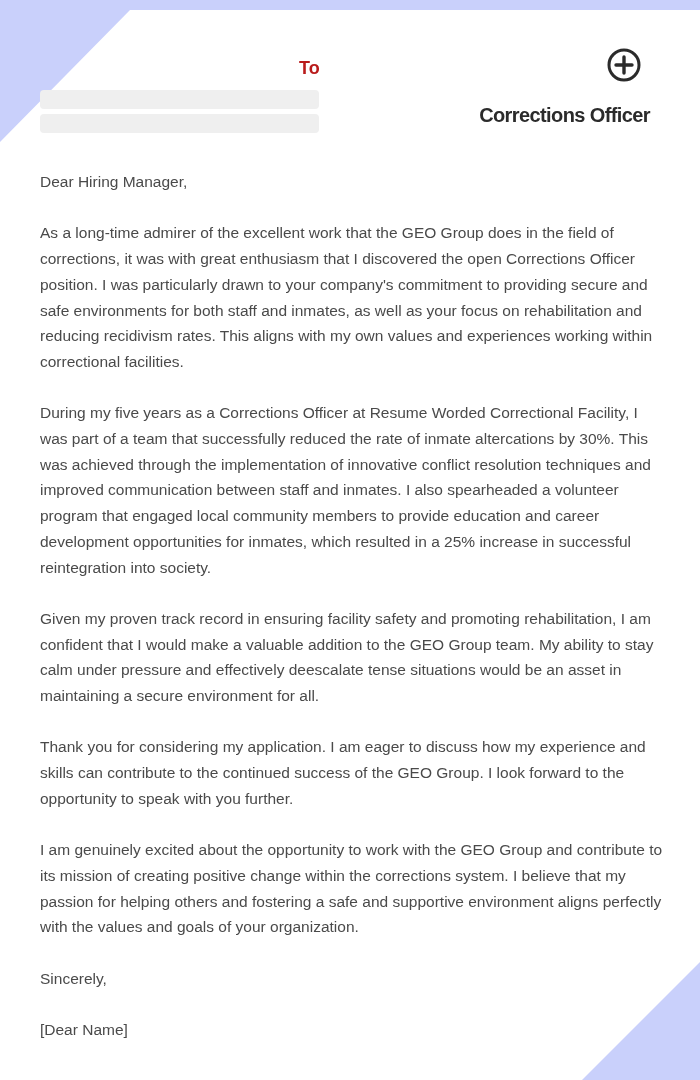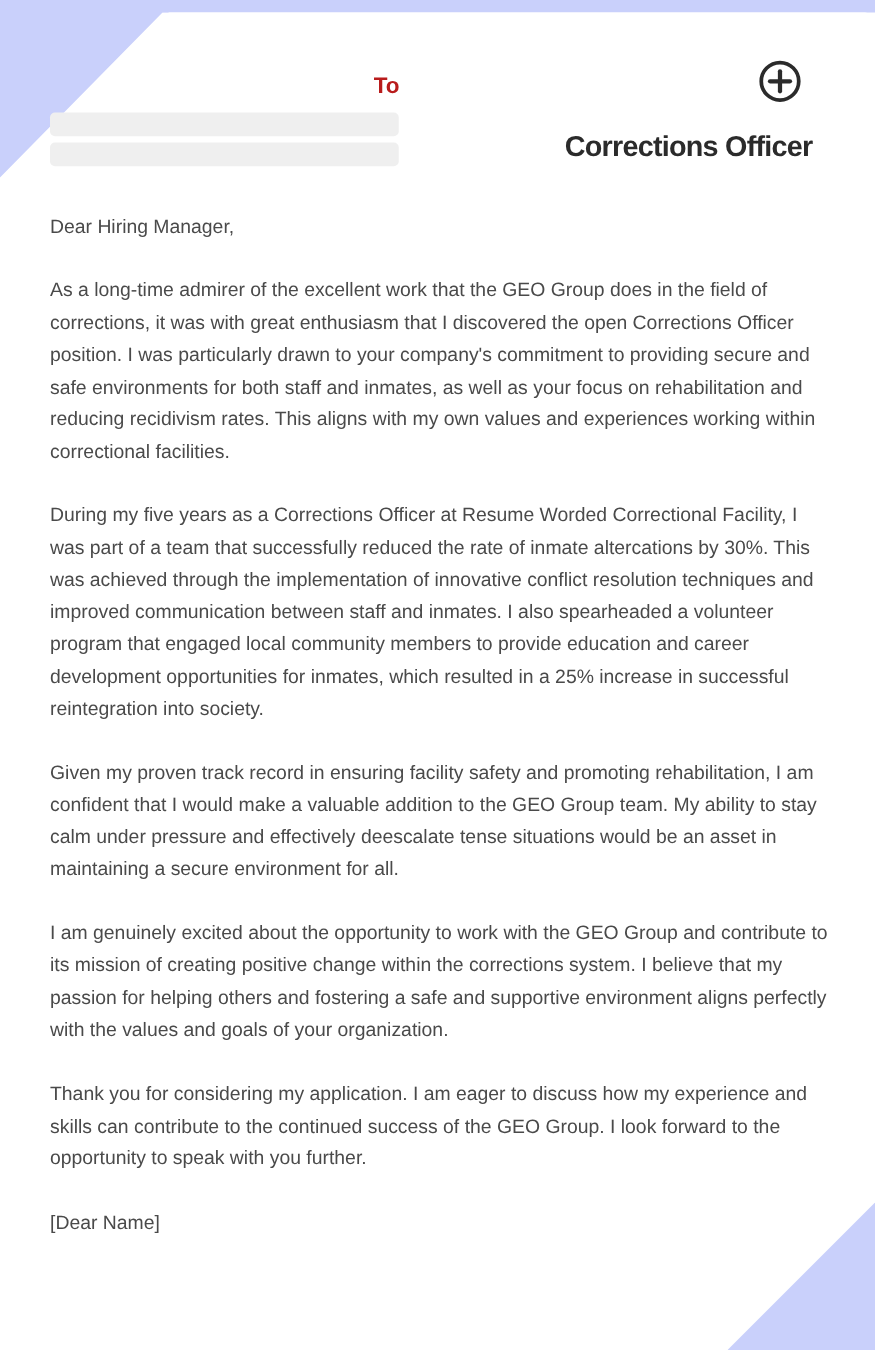--- a/index.html
+++ b/index.html
@@ -30,21 +30,21 @@
     position: absolute; left: 40px; width: 279px; height: 19px;
     background: #efefef; border-radius: 4px;
   }
   .addr-1 { top: 90px; }
   .addr-2 { top: 114px; }
   .plus-icon {
     position: absolute; left: 607px; top: 48px; width: 34px; height: 34px;
   }
   .job-title {
     position: absolute; right: 50px; top: 104px;
-    font-size: 23px; font-weight: bold; color: #2b2b2b; letter-spacing: -0.6px;
+    font-size: 20px; font-weight: bold; color: #2b2b2b; letter-spacing: -0.6px;
   }
   .letter {
     position: absolute; left: 40px; top: 169px; width: 625px;
     font-size: 15.5px; line-height: 25.7px; color: #4a4a4a;
   }
   .letter p { margin: 0 0 25.7px 0; }
 </style>
 </head>
 <body>
 
@@ -69,16 +69,17 @@
   <line x1="9" y1="17" x2="25" y2="17" stroke="#2b2b2b" stroke-width="3.4" stroke-linecap="round"></line>
 </svg>
 
 <div class="job-title">Corrections Officer</div>
 
 <div class="letter">
   <p>Dear Hiring Manager,</p>
   <p>As a long-time admirer of the excellent work that the GEO Group does in the field of corrections, it was with great enthusiasm that I discovered the open Corrections Officer position. I was particularly drawn to your company's commitment to providing secure and safe environments for both staff and inmates, as well as your focus on rehabilitation and reducing recidivism rates. This aligns with my own values and experiences working within correctional facilities.</p>
   <p>During my five years as a Corrections Officer at Resume Worded Correctional Facility, I was part of a team that successfully reduced the rate of inmate altercations by 30%. This was achieved through the implementation of innovative conflict resolution techniques and improved communication between staff and inmates. I also spearheaded a volunteer program that engaged local community members to provide education and career development opportunities for inmates, which resulted in a 25% increase in successful reintegration into society.</p>
   <p>Given my proven track record in ensuring facility safety and promoting rehabilitation, I am confident that I would make a valuable addition to the GEO Group team. My ability to stay calm under pressure and effectively deescalate tense situations would be an asset in maintaining a secure environment for all.</p>
+  <p>Thank you for considering my application. I am eager to discuss how my experience and skills can contribute to the continued success of the GEO Group. I look forward to the opportunity to speak with you further.</p>
   <p>I am genuinely excited about the opportunity to work with the GEO Group and contribute to its mission of creating positive change within the corrections system. I believe that my passion for helping others and fostering a safe and supportive environment aligns perfectly with the values and goals of your organization.</p>
-  <p>Thank you for considering my application. I am eager to discuss how my experience and skills can contribute to the continued success of the GEO Group. I look forward to the opportunity to speak with you further.</p>
+  <p>Sincerely,</p>
   <p>[Dear Name]</p>
 </div>
 
 </body></html>

